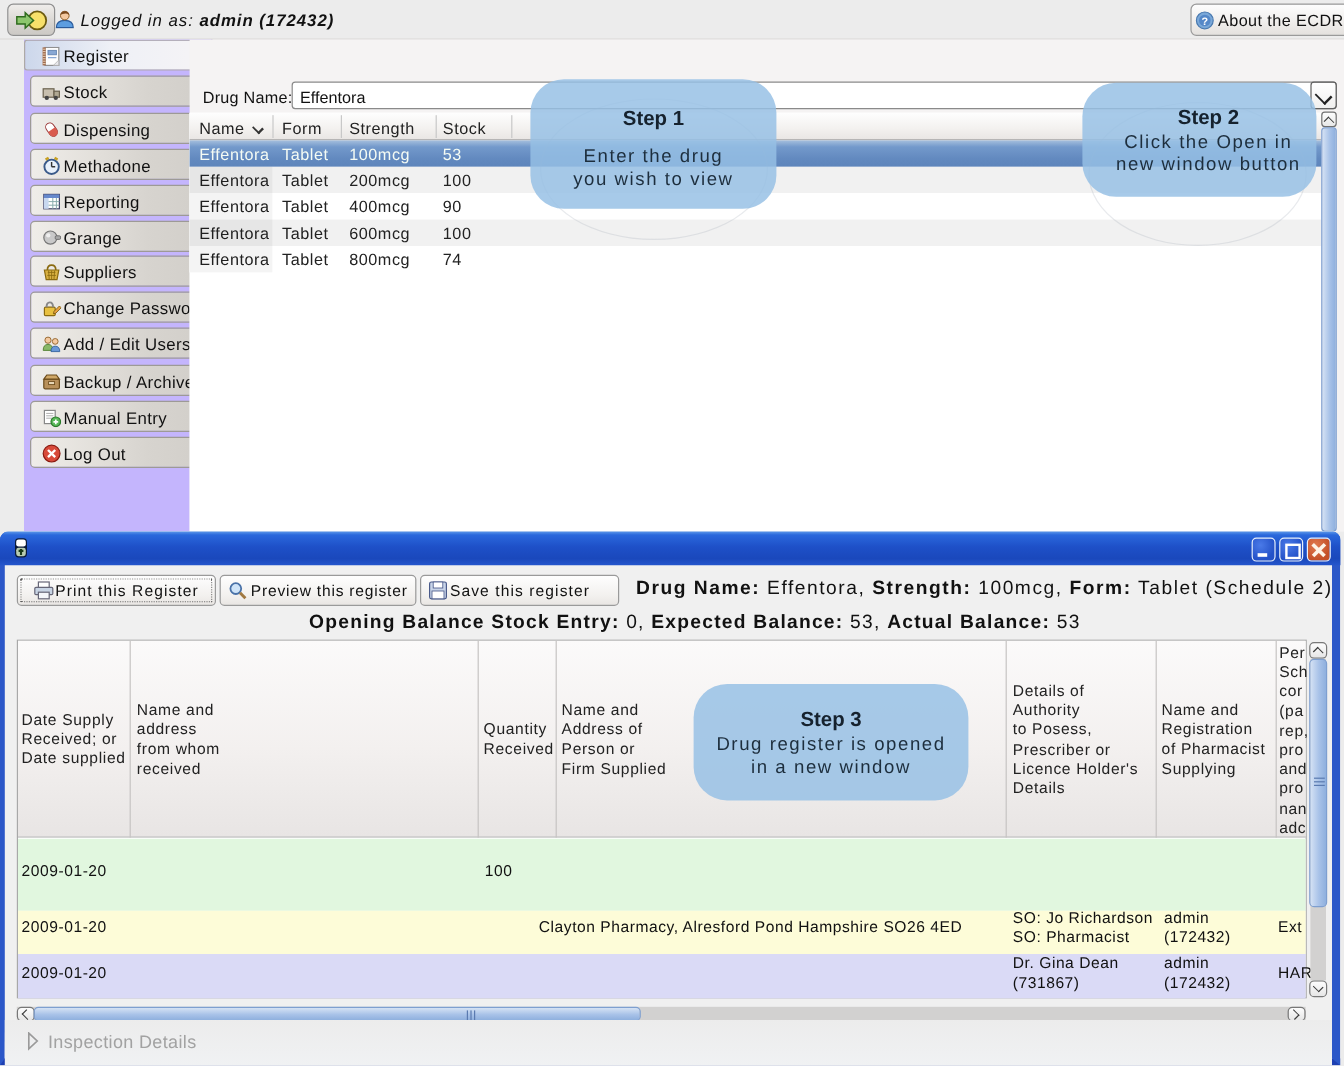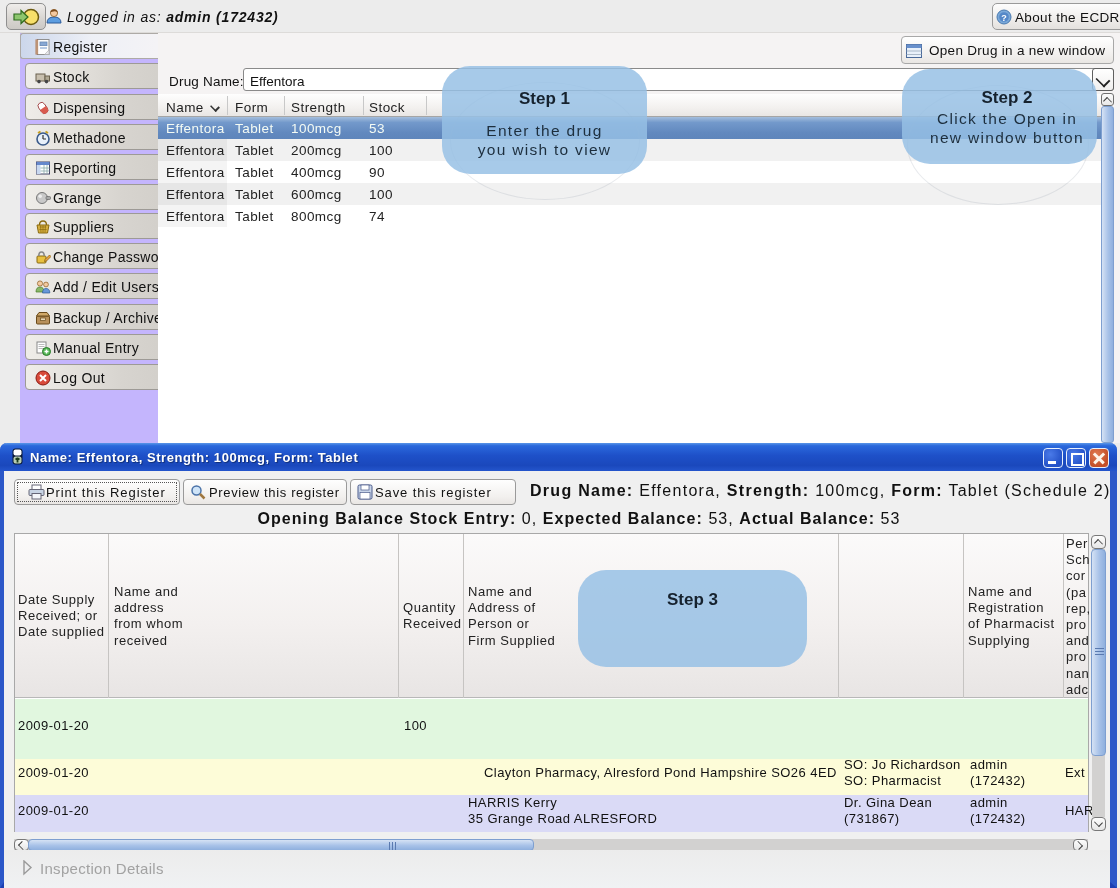--- a/index.html
+++ b/index.html
@@ -250,28 +250,20 @@
   <div class="sitem" style="top:331px">
       <svg class="ic" viewBox="0 0 16 16">
         <circle cx="8" cy="8" r="7" fill="#d84a3a" stroke="#8a1a10"></circle>
         <path d="M5 5 L11 11 M11 5 L5 11" stroke="#fff" stroke-width="2"></path>
       </svg>
       <span class="lbl">Log Out</span>
     </div>
 </div>
 
 <div id="content" class="abs">
-  <div id="odbtn" class="abs">
-    <svg width="16" height="14" viewBox="0 0 16 14" style="position:absolute;left:4px;top:7px">
-      <rect x="0.5" y="0.5" width="15" height="13" fill="#e8f0fa" stroke="#4a6a9a"></rect>
-      <rect x="0.5" y="0.5" width="15" height="3.5" fill="#6890cc"></rect>
-      <path d="M0.5 7 L15.5 7 M0.5 10.5 L15.5 10.5" stroke="#9ab" stroke-width="0.8"></path>
-    </svg>
-    <span>Open Drug in a new window</span>
-  </div>
   <div id="dnlbl" class="abs">Drug Name:</div>
   <div id="combo" class="abs">
       <span class="val">Effentora</span>
       <span class="dd"></span>
     </div>
 
   <div class="abs" style="left:0;top:61px;width:943px;height:349px;background:#fff"></div>
   <div id="dtable" class="abs">
     <div id="dthead">
       <span class="ht" style="left:8px">Name</span>
@@ -330,31 +322,31 @@
 <div class="bubble" style="left:442px;top:66px;width:205px;height:108px;">
   <div style="margin-top:22px"><b>Step 1</b></div>
   <div style="margin-top:12px">Enter the drug<br>you wish to view</div>
 </div>
 <div class="bubble" style="left:902px;top:69px;width:195px;height:95px;padding-left:15px;">
   <div style="margin-top:18px"><b>Step 2</b></div>
   <div style="margin-top:1px">Click the Open in<br>new window button</div>
 </div>
 <div class="bubble" style="left:578px;top:570px;width:229px;height:97px;z-index:60">
   <div style="margin-top:19px"><b>Step 3</b></div>
+  <div style="margin-top:1px">Drug register is opened<br>in a new window</div>
 </div>
 
 <div id="win" class="abs">
   <div id="titlebar">
     <svg width="11" height="17" viewBox="0 0 11 17" style="position:absolute;left:12px;top:5px">
       <rect x="0.5" y="0.5" width="10" height="16" rx="3" fill="#0a1a3a"></rect>
       <rect x="1.5" y="1.5" width="8" height="6" rx="2" fill="#fff"></rect>
       <rect x="1.5" y="8.5" width="8" height="7" rx="2" fill="#b8ccb0"></rect>
       <path d="M5.5 9.5 L5.5 14.5 M3.5 11 L7.5 11" stroke="#1a3a1a" stroke-width="1.8"></path>
     </svg>
-    <span class="ttxt">Name: Effentora, Strength: 100mcg, Form: Tablet</span>
     <span class="wbtn" id="btnmin"></span>
     <span class="wbtn" id="btnmax"></span>
     <span class="wbtn" id="btnclose"></span>
   </div>
 
   <div class="tbtn" id="btn-print">
     <svg width="17" height="16" viewBox="0 0 17 16" style="position:absolute;left:13px;top:4px">
       <rect x="4" y="1" width="9" height="5" fill="#fff" stroke="#667"></rect>
       <rect x="1" y="5.5" width="15" height="6" rx="1" fill="#c8d4e4" stroke="#667"></rect>
       <rect x="4" y="9.5" width="9" height="5.5" fill="#f4f6fa" stroke="#667"></rect>
@@ -384,37 +376,37 @@
       <span class="vsep" style="left:93px"></span>
       <span class="vsep" style="left:383px"></span>
       <span class="vsep" style="left:448px"></span>
       <span class="vsep" style="left:823px"></span>
       <span class="vsep" style="left:948px"></span>
       <span class="vsep" style="left:1048px"></span>
       <div class="hcell" style="left:3px;top:58px">Date Supply<br>Received; or<br>Date supplied</div>
       <div class="hcell" style="left:99px;top:50px">Name and<br>address<br>from whom<br>received</div>
       <div class="hcell" style="left:388px;top:66px">Quantity<br>Received</div>
       <div class="hcell" style="left:453px;top:50px">Name and<br>Address of<br>Person or<br>Firm Supplied</div>
+      <div class="hcell" style="left:829px;top:34px">Details of<br>Authority<br>to Posess,<br>Prescriber or<br>Licence Holder's<br>Details</div>
       <div class="hcell" style="left:953px;top:50px">Name and<br>Registration<br>of Pharmacist<br>Supplying</div>
       <div class="hcell" style="left:1051px;top:2px">Per<br>Sch<br>cor<br>(pa<br>rep,<br>pro<br>and<br>pro<br>nan<br>adc</div>
     </div>
     <div class="brow" id="brow1">
       <div style="left:3px;top:19px">2009-01-20</div>
       <div style="left:389px;top:19px">100</div>
     </div>
     <div class="brow" id="brow2">
       <div style="left:3px;top:6px">2009-01-20</div>
-      <div style="left:469px;top:6px">Clayton Pharmacy, Alresford Pond Hampshire SO26 4ED</div>
+      <div style="left:434px;top:6px">Clayton Pharmacy, Alresford Pond Hampshire SO26 4ED</div>
       <div style="left:829px;top:-2px">SO: Jo Richardson<br>SO: Pharmacist</div>
       <div style="left:955px;top:-2px">admin<br>(172432)</div>
       <div style="left:1050px;top:6px">Ext</div>
     </div>
     <div class="brow" id="brow3">
       <div style="left:3px;top:8px">2009-01-20</div>
-      <div style="left:453px;top:0px">HARRIS Kerry<br>35 Grange Road ALRESFORD</div>
       <div style="left:829px;top:0px">Dr. Gina Dean<br>(731867)</div>
       <div style="left:955px;top:0px">admin<br>(172432)</div>
       <div style="left:1050px;top:8px">HAR</div>
     </div>
   </div>
 
   <div id="wvsb">
     <div class="up">
         <span class="chev" style="left:3px;top:4px;transform:rotate(-135deg) scale(1,.8)"></span>
       </div>

